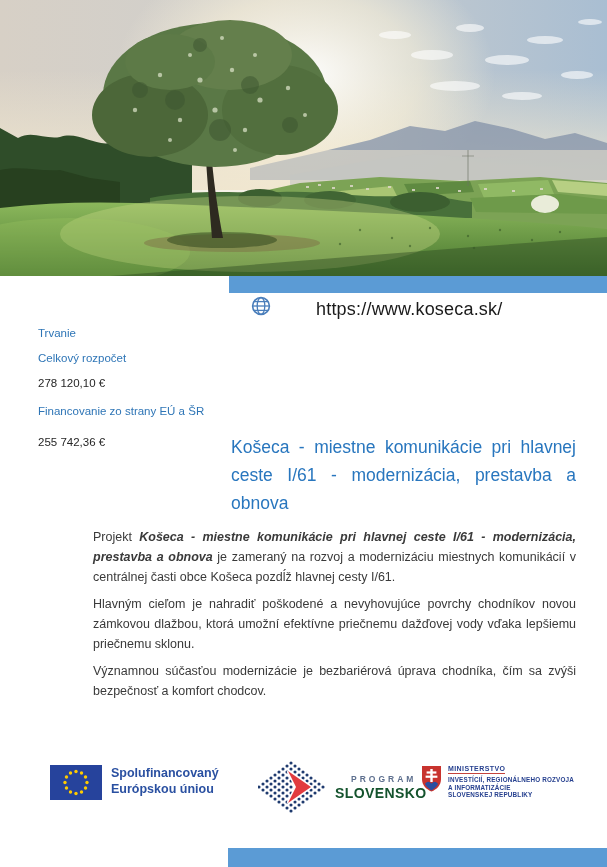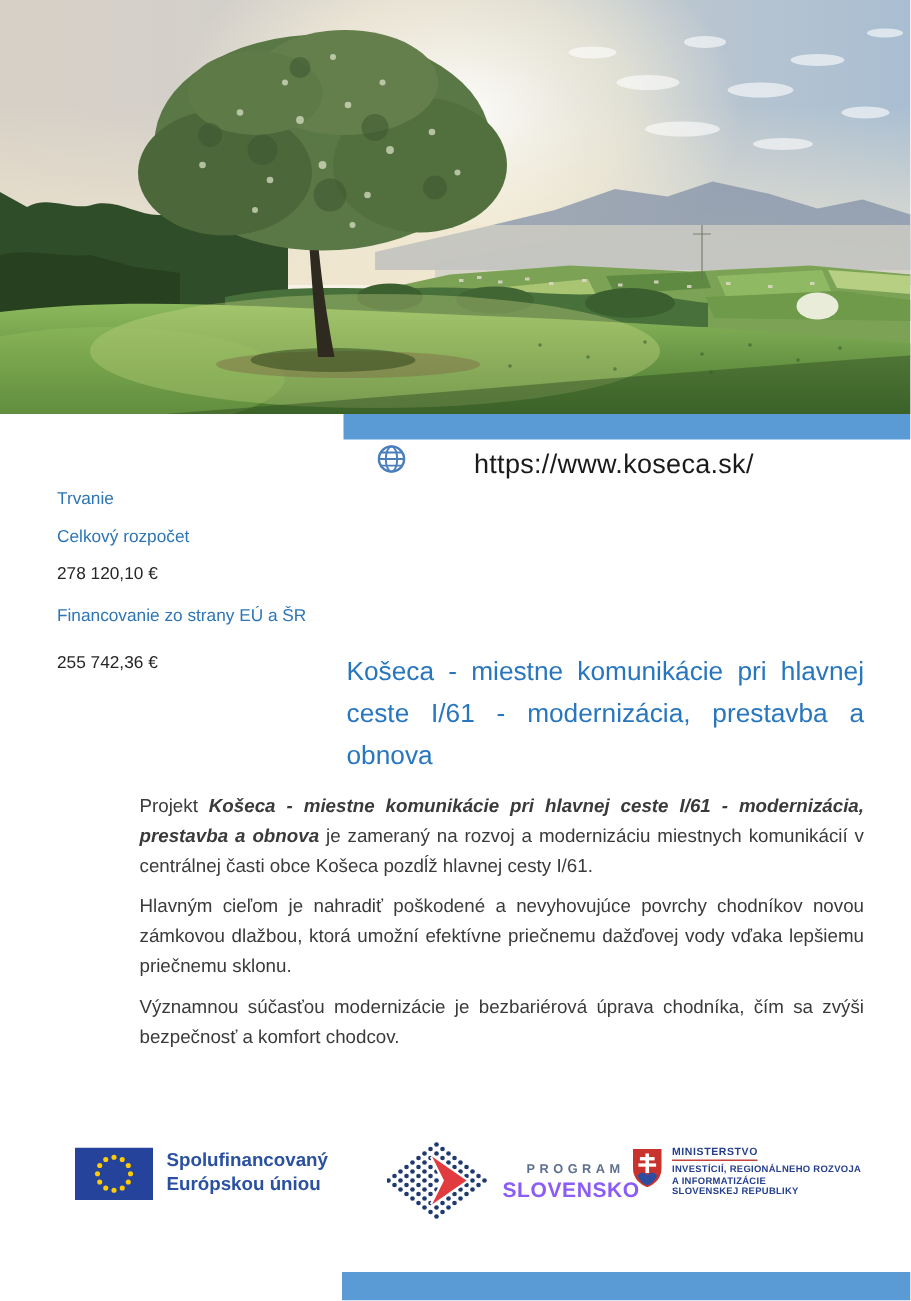--- a/index.html
+++ b/index.html
@@ -35,21 +35,21 @@
   #body-text{left:93px;top:527px;width:483px;color:#3a3a3a;font-size:12.5px;line-height:20px;text-align:justify;}
   #body-text p{margin:0 0 7px;}
   .bi{font-weight:bold;font-style:italic;}
 
   
   #eu-block{left:50px;top:765px;display:flex;align-items:flex-start;}
   #eu-text{margin-left:9px;font-size:12.5px;line-height:16px;font-weight:bold;color:#2a50a1;}
   #ps-block{left:258px;top:761px;display:flex;align-items:center;}
   #ps-text{margin-left:7px;}
   #ps-line1{font-size:8.5px;letter-spacing:3px;color:#5d6f8e;font-weight:600;margin-left:16px;}
-  #ps-line2{font-size:14px;font-weight:bold;color:#8b5cf6;letter-spacing:.4px;margin-top:1px;}
+  #ps-line2{font-size:14px;font-weight:bold;color:#14532d;letter-spacing:.4px;margin-top:1px;}
   #min-block{left:421px;top:765px;display:flex;align-items:flex-start;}
   #min-text{margin-left:6px;color:#26408f;}
   #min-line1{font-size:7px;font-weight:bold;letter-spacing:.4px;border-bottom:1.5px solid #c4423c;
              width:fit-content;padding-bottom:1px;margin-bottom:2px;}
   .min-small{font-size:6.3px;line-height:7.6px;font-weight:600;letter-spacing:.2px;}
 </style>
 </head>
 <body>
 
 <svg id="hero" class="abs" viewBox="0 0 607 276" preserveAspectRatio="none" aria-hidden="true">

